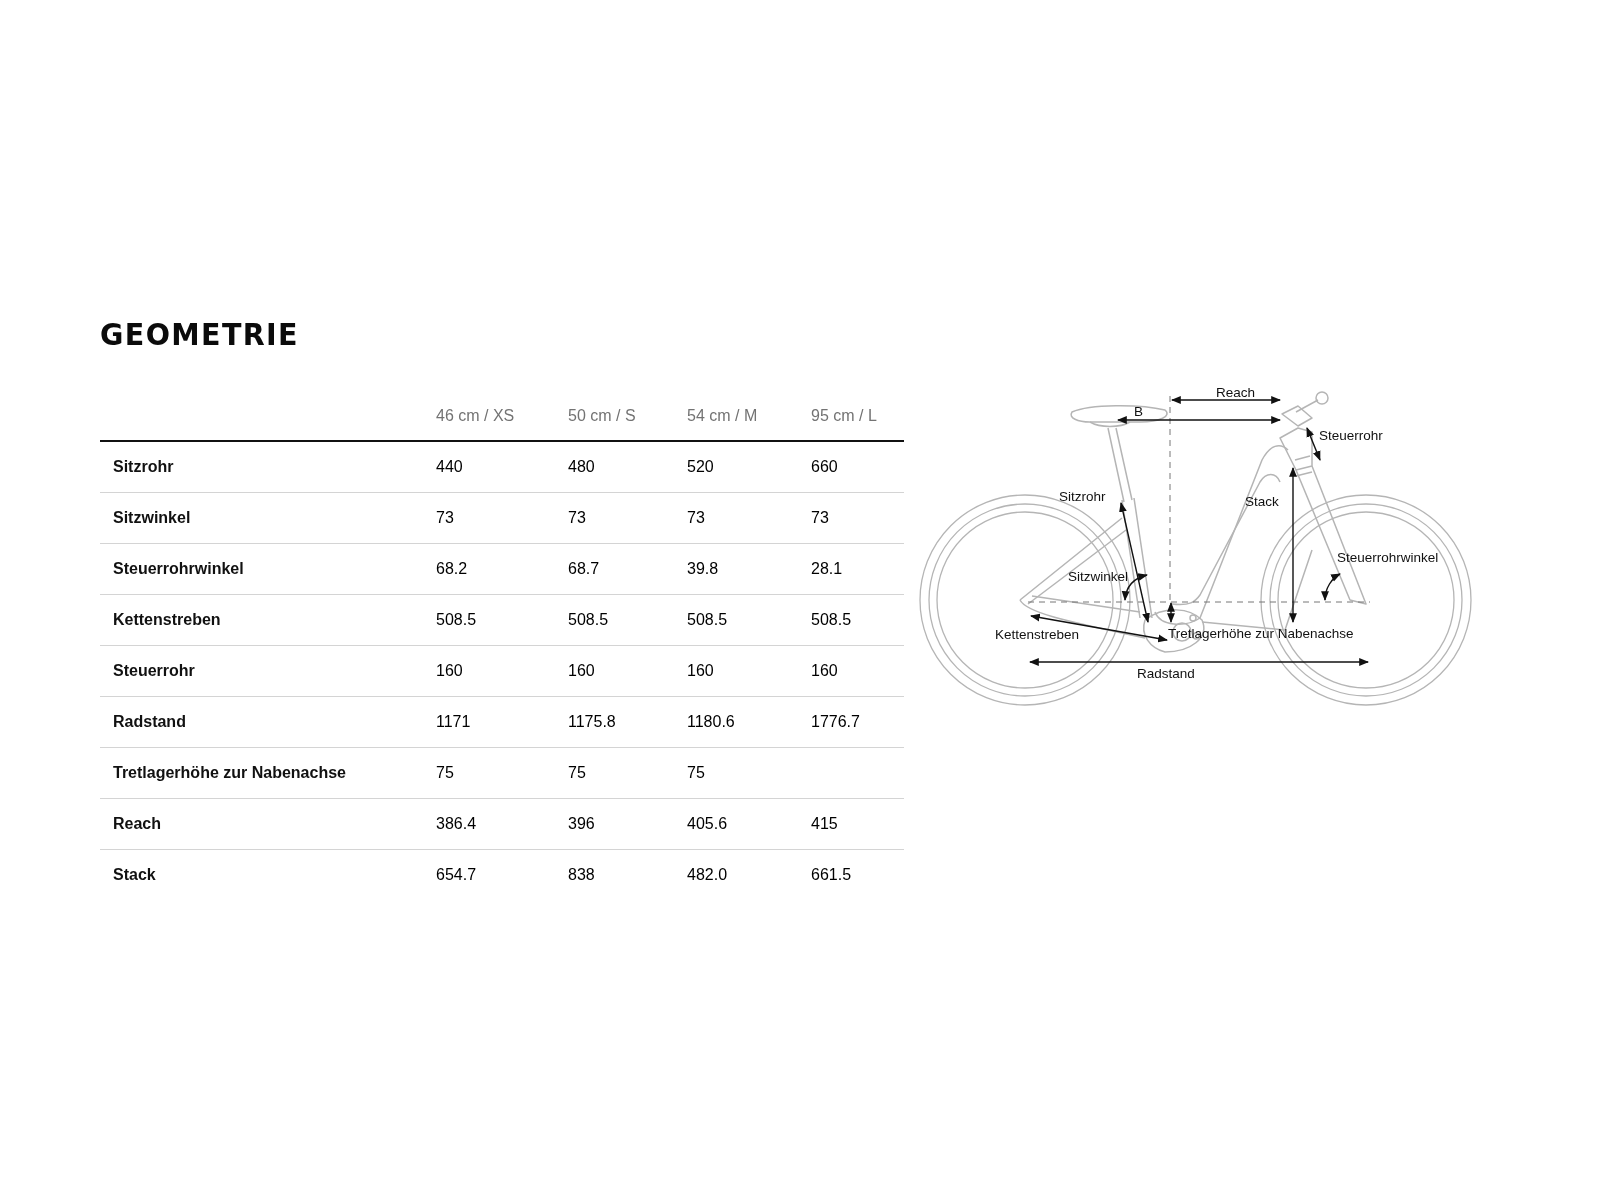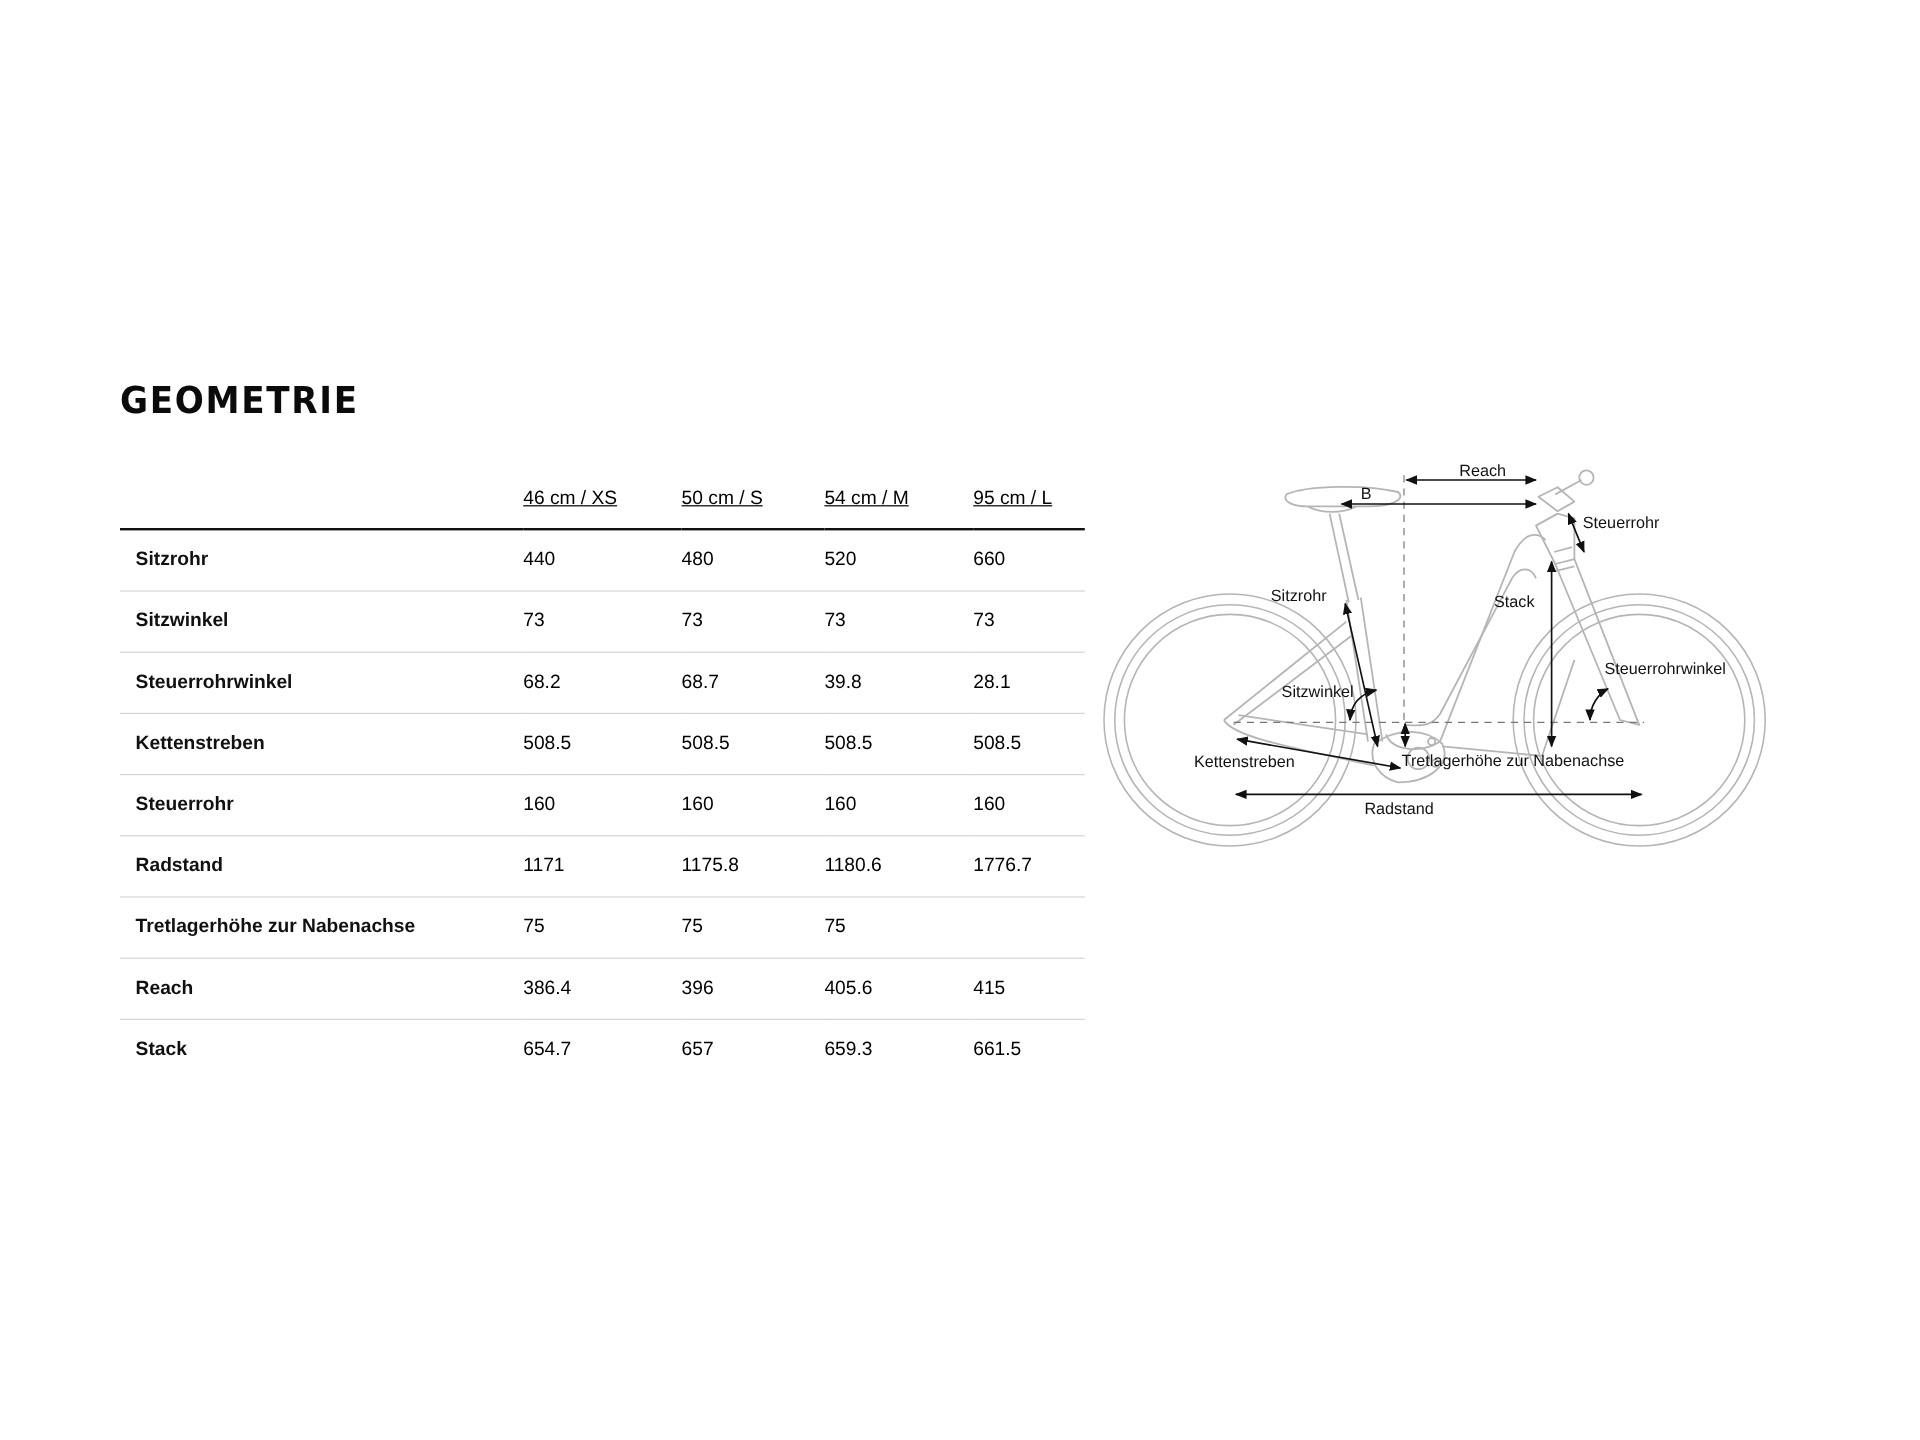--- a/index.html
+++ b/index.html
@@ -3,21 +3,21 @@
   <meta charset="utf-8">
   <style>
     html, body { margin: 0; padding: 0; background: #ffffff; }
     body { width: 1600px; height: 1200px; position: relative; overflow: hidden;
            font-family: "Liberation Sans", "DejaVu Sans", sans-serif; color: #111; }
     .title { position: absolute; left: 100px; top: 316px; margin: 0;
              font-family: "DejaVu Sans", sans-serif; font-weight: bold; font-size: 31px;
              letter-spacing: 1.5px; color: #0b0b0b; transform: scaleX(0.92); transform-origin: left center; }
     .geo-table { position: absolute; left: 100px; top: 392px; width: 804px; border-collapse: collapse; }
     .geo-table th, .geo-table td { text-align: left; padding: 0; font-size: 16px; }
-    .geo-table thead th { height: 48px; font-weight: normal; color: #000000; border-bottom: 2px solid #111; vertical-align: middle; text-decoration: underline; }
+    .geo-table thead th { height: 48px; font-weight: normal; color: #737373; border-bottom: 2px solid #111; vertical-align: middle; }
     .geo-table tbody td { height: 50px; border-bottom: 1px solid #d4d4d4; color: #000000; vertical-align: middle; }
     .geo-table tbody tr:last-child td { border-bottom: none; }
     .geo-table .label-col { width: 323px; padding-left: 13px; }
     .geo-table td.row-label { font-weight: bold; color: #111; padding-left: 13px; }
     .col1 { width: 132px; } .col2 { width: 119px; } .col3 { width: 124px; } .col4 { width: auto; }
     .diagram { position: absolute; left: 940px; top: 390px; width: 570px; height: 340px; }
     .diagram svg { width: 100%; height: 100%; overflow: visible; }
     .diagram text { font-family: "Liberation Sans", sans-serif; font-size: 13.5px; fill: #111; }
   </style>
 </head>
@@ -88,22 +88,22 @@
     <tr>
       <td class="row-label">Reach</td>
       <td>386.4</td>
       <td>396</td>
       <td>405.6</td>
       <td>415</td>
     </tr>
     <tr>
       <td class="row-label">Stack</td>
       <td>654.7</td>
-      <td>657</td>
-      <td>659.3</td>
+      <td>838</td>
+      <td>482.0</td>
       <td>661.5</td>
     </tr>
   </tbody>
 </table>
 
 <div class="diagram">
   <svg viewBox="0 0 570 340">
     <defs>
       <marker id="ah" viewBox="0 0 10 10" refX="9" refY="5" markerWidth="7" markerHeight="7" orient="auto-start-reverse">
         <path d="M0,1 L10,5 L0,9 z" fill="#111"></path>

